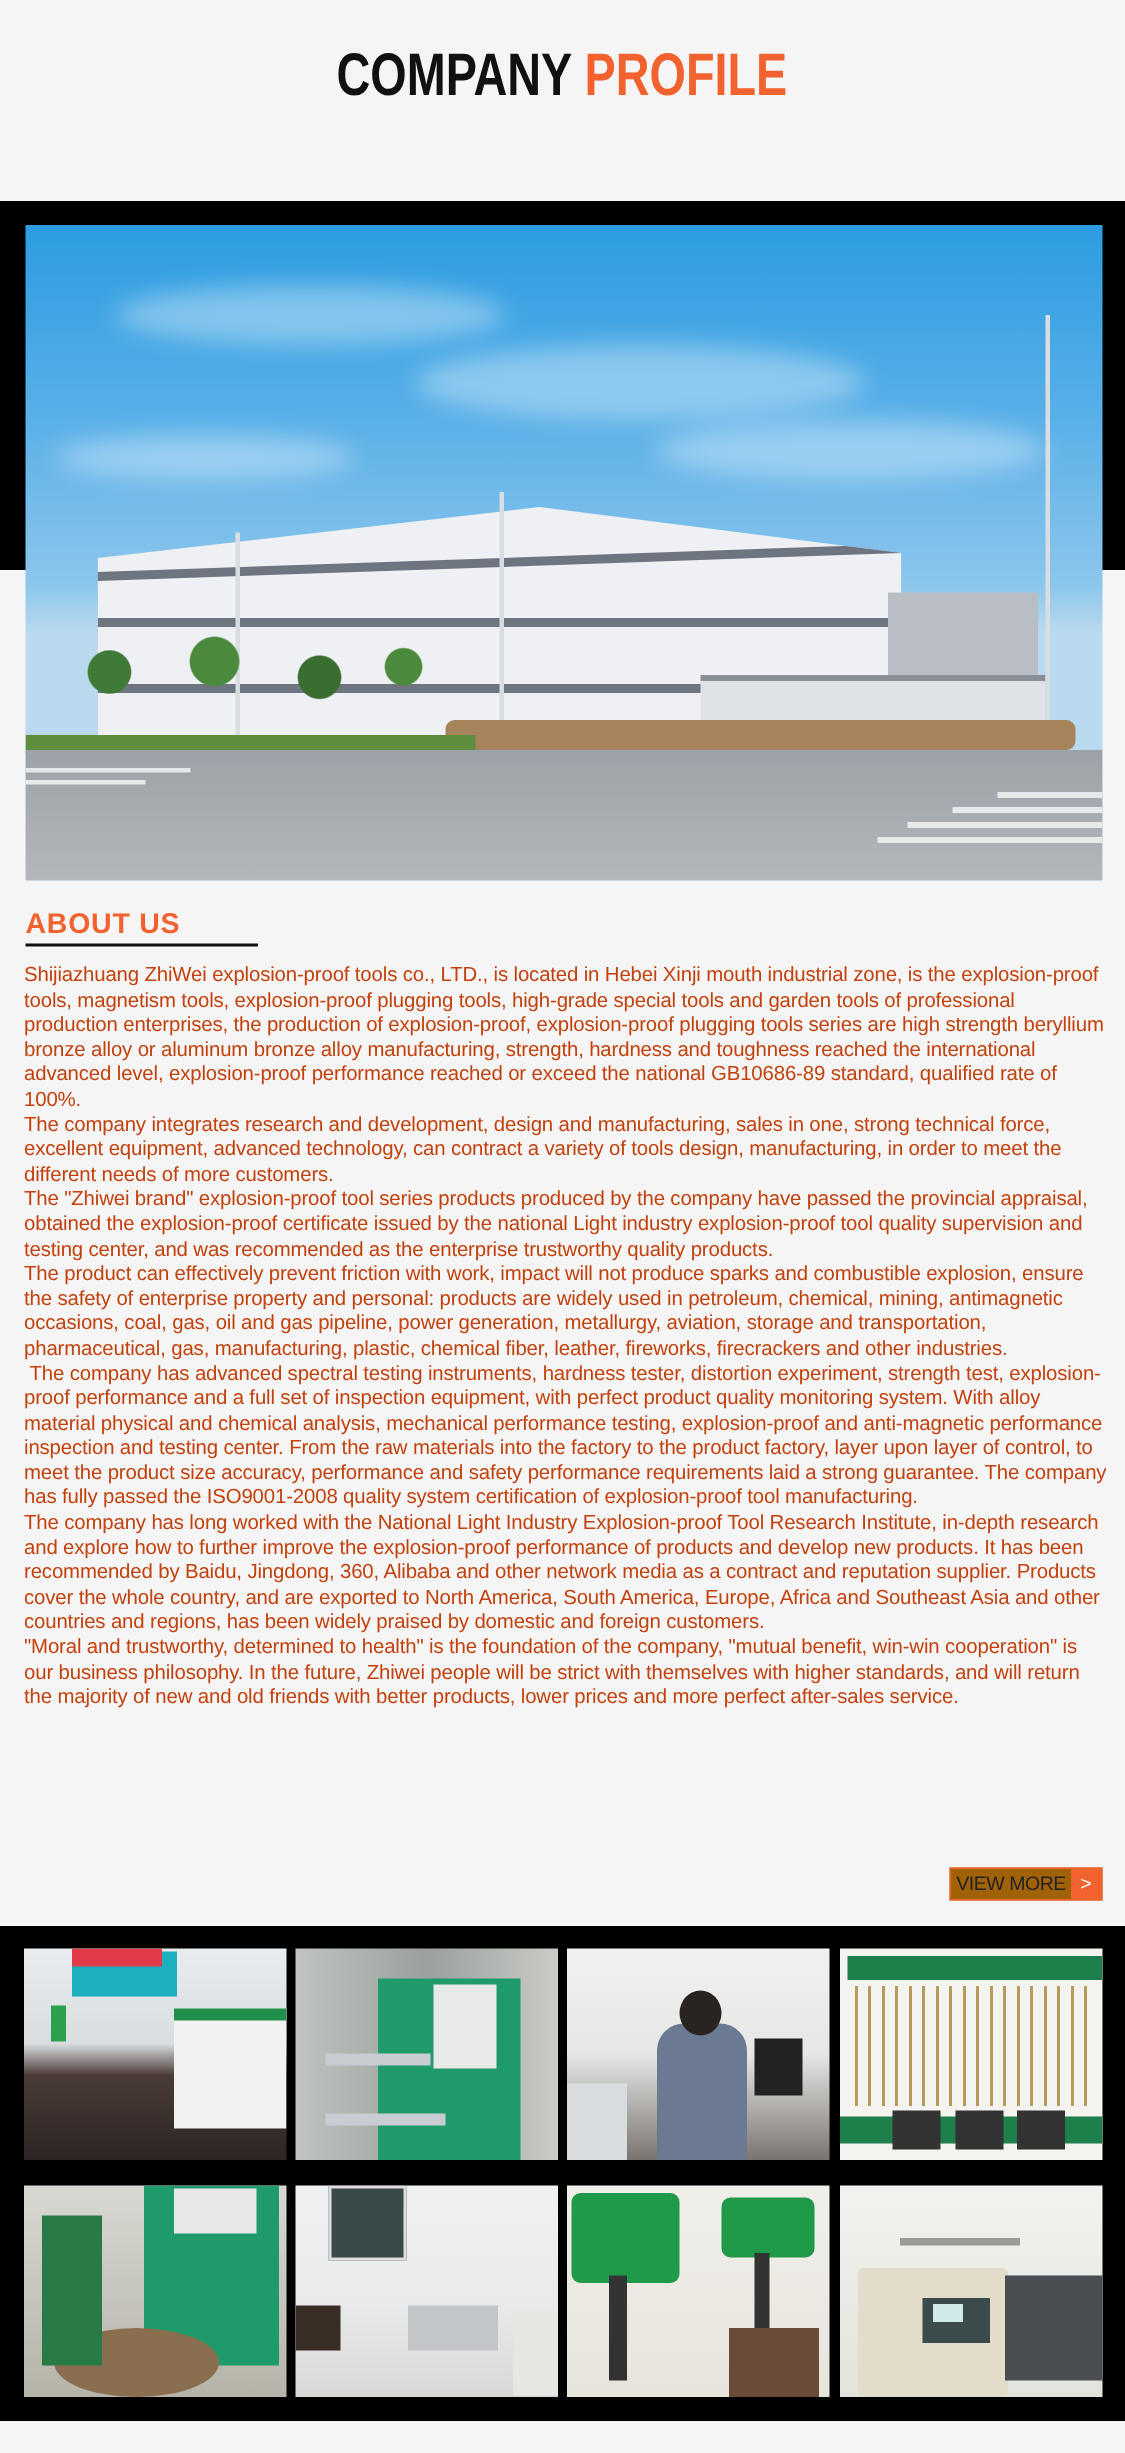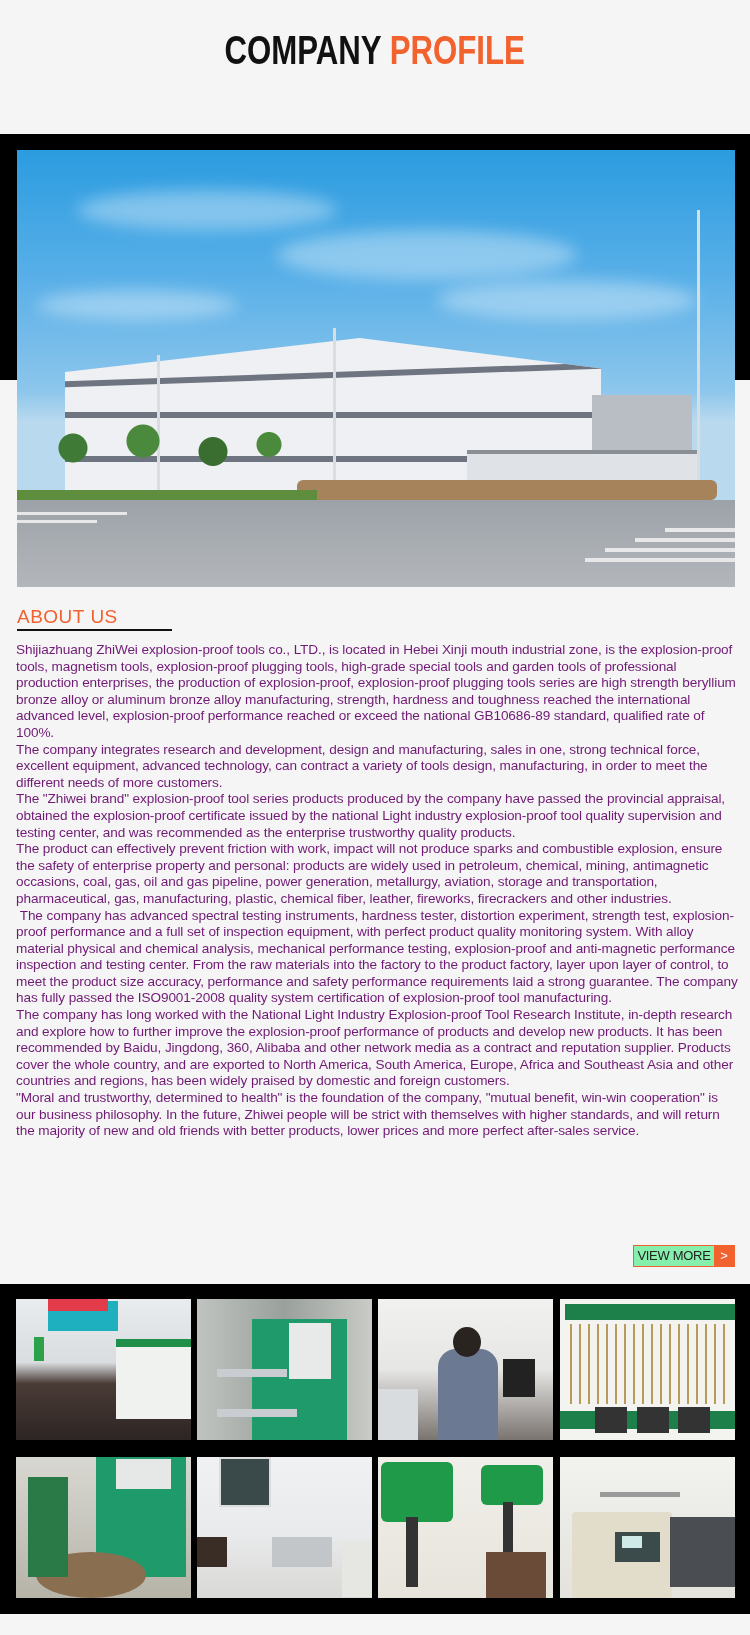--- a/index.html
+++ b/index.html
@@ -20,26 +20,26 @@
   .stripe { position: absolute; height: 6px; background: #6f7580; }
   .annex { position: absolute; left: 575px; top: 245px; width: 100px; height: 90px; background: #b9bec4; }
   .canopy { position: absolute; left: 450px; top: 300px; width: 230px; height: 40px; background: #dfe2e6; border-top: 4px solid #8a8f96; }
   .trees { position: absolute; left: 0; top: 270px; width: 280px; height: 70px; background: radial-gradient(circle at 20% 40%, #3f7a36 0 14px, transparent 15px), radial-gradient(circle at 45% 30%, #4b8a3c 0 16px, transparent 17px), radial-gradient(circle at 70% 45%, #3a6e31 0 14px, transparent 15px), radial-gradient(circle at 90% 35%, #4b8a3c 0 12px, transparent 13px); }
   .dirt { position: absolute; left: 280px; top: 330px; width: 420px; height: 20px; background: #a7835c; border-radius: 6px; }
   .grass { position: absolute; left: 0; top: 340px; width: 300px; height: 12px; background: #5e8d3e; }
   .road { position: absolute; left: 0; top: 350px; width: 718px; height: 87px; background: linear-gradient(180deg, #9da2a8, #b3b7bc); }
   .crosswalk { position: absolute; right: 0; height: 4px; background: #e8e8e8; }
   .pole { position: absolute; width: 3px; background: #d8dde2; }
 
-  .about-heading { position: absolute; left: 17px; top: 606px; font-family: "Liberation Sans", sans-serif; font-weight: 400; font-size: 19px; color: #f2622e; letter-spacing: 0.5px; }
+  .about-heading { position: absolute; left: 17px; top: 606px; font-family: "Liberation Sans", sans-serif; font-weight: 700; font-size: 19px; color: #f2622e; letter-spacing: 0.5px; }
   .about-underline { position: absolute; left: 17px; top: 629px; width: 155px; height: 2px; background: #111; }
-  .about-text { position: absolute; left: 16px; top: 642px; width: 722px; font-size: 13.6px; line-height: 16.6px; color: #701a75; letter-spacing: -0.1px; }
+  .about-text { position: absolute; left: 16px; top: 642px; width: 722px; font-size: 13.6px; line-height: 16.6px; color: #c2410c; letter-spacing: -0.1px; }
   .about-text p { margin: 0; }
 
-  .view-more { position: absolute; left: 633px; top: 1245px; width: 102px; height: 22px; border: 1px solid #f2622e; background: #86efac; display: flex; align-items: center; cursor: pointer; }
+  .view-more { position: absolute; left: 633px; top: 1245px; width: 102px; height: 22px; border: 1px solid #f2622e; background: #a16207; display: flex; align-items: center; cursor: pointer; }
   .view-more-label { flex: 1; font-size: 13px; line-height: 20px; color: #222; text-align: center; letter-spacing: -0.3px; }
   .view-more-arrow { width: 20px; background: #f2622e; color: #fff; font-size: 13px; line-height: 20px; text-align: center; }
 
   .gallery-band { position: absolute; left: 0; top: 1284px; width: 750px; height: 330px; background: #000; }
   .photo { position: absolute; width: 175px; height: 141px; overflow: hidden; }
 </style>
 </head>
 <body>
 
 <div class="header">

